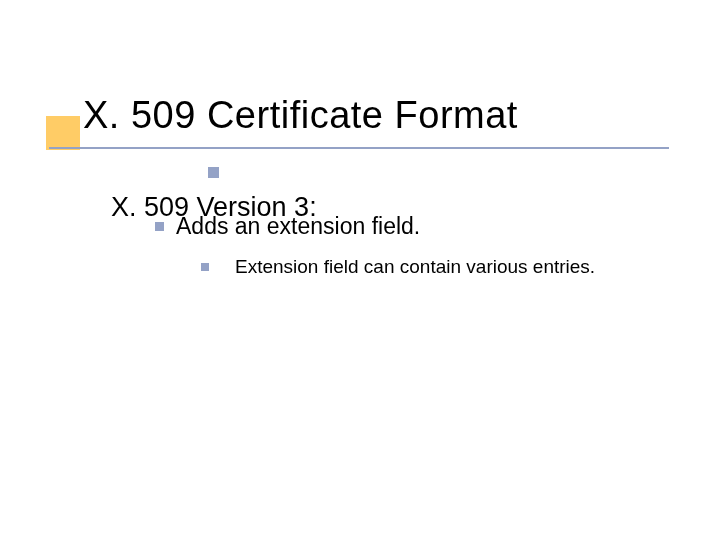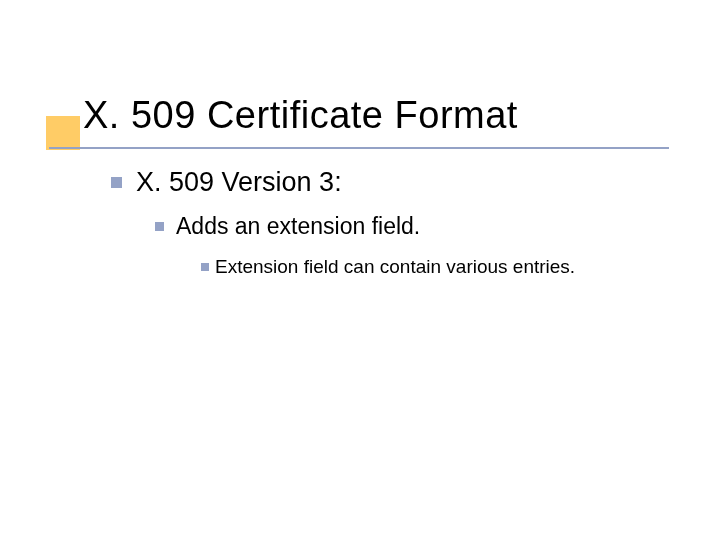--- a/index.html
+++ b/index.html
@@ -52,41 +52,42 @@
     vertical-align: middle;
     flex: 0 0 auto;
   }
   .lvl1 {
     position: absolute;
     left: 103px;
     top: 167px;
     display: flex;
     align-items: center;
     gap: 14px;
+    flex-direction: column;
   }
   .lvl1 .bullet-sq { width: 11px; height: 11px; }
   .lvl1 .txt { font-size: 27px; }
   .lvl2 {
     position: absolute;
     left: 147px;
     top: 213px;
     display: flex;
     align-items: center;
     gap: 12px;
     justify-content: flex-end;
   }
   .lvl2 .bullet-sq { width: 9px; height: 9px; }
   .lvl2 .txt { font-size: 23px; }
   .lvl3 {
     position: absolute;
     left: 193px;
     top: 256px;
     display: flex;
     align-items: center;
-    gap: 6px;
+    gap: 26px;
   }
   .lvl3 .bullet-sq { width: 8px; height: 8px; }
   .lvl3 .txt { font-size: 19px; }
 </style>
 </head>
 <body>
 
 <div class="slide">
   <div class="accent-block"></div>
   <div class="title">X. 509 Certificate Format</div>

